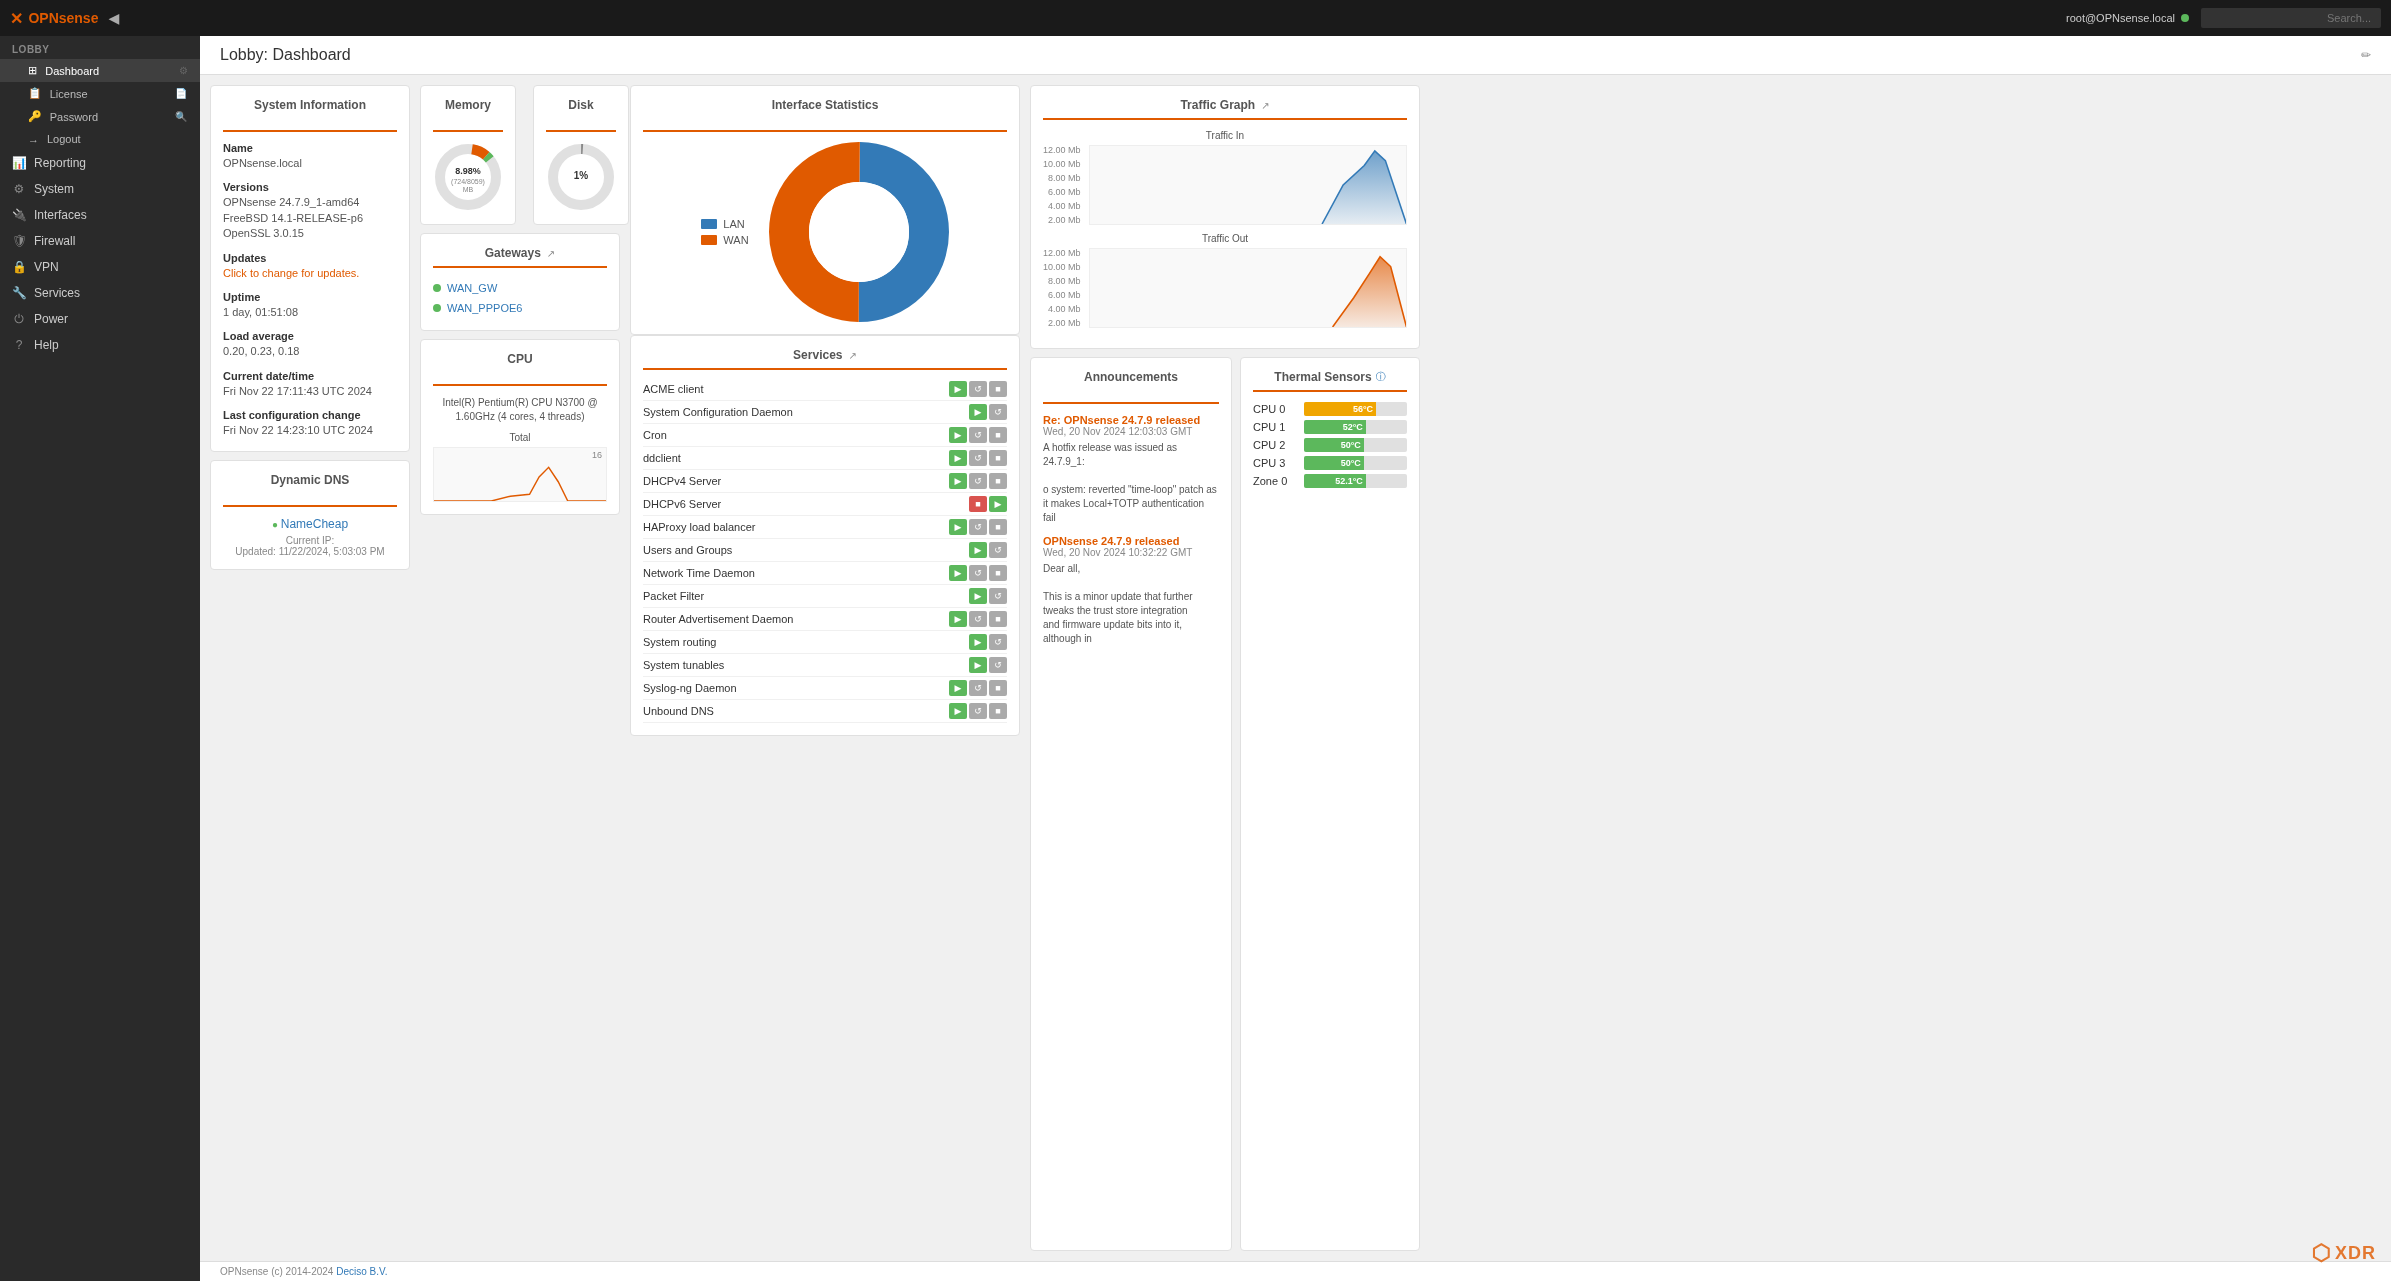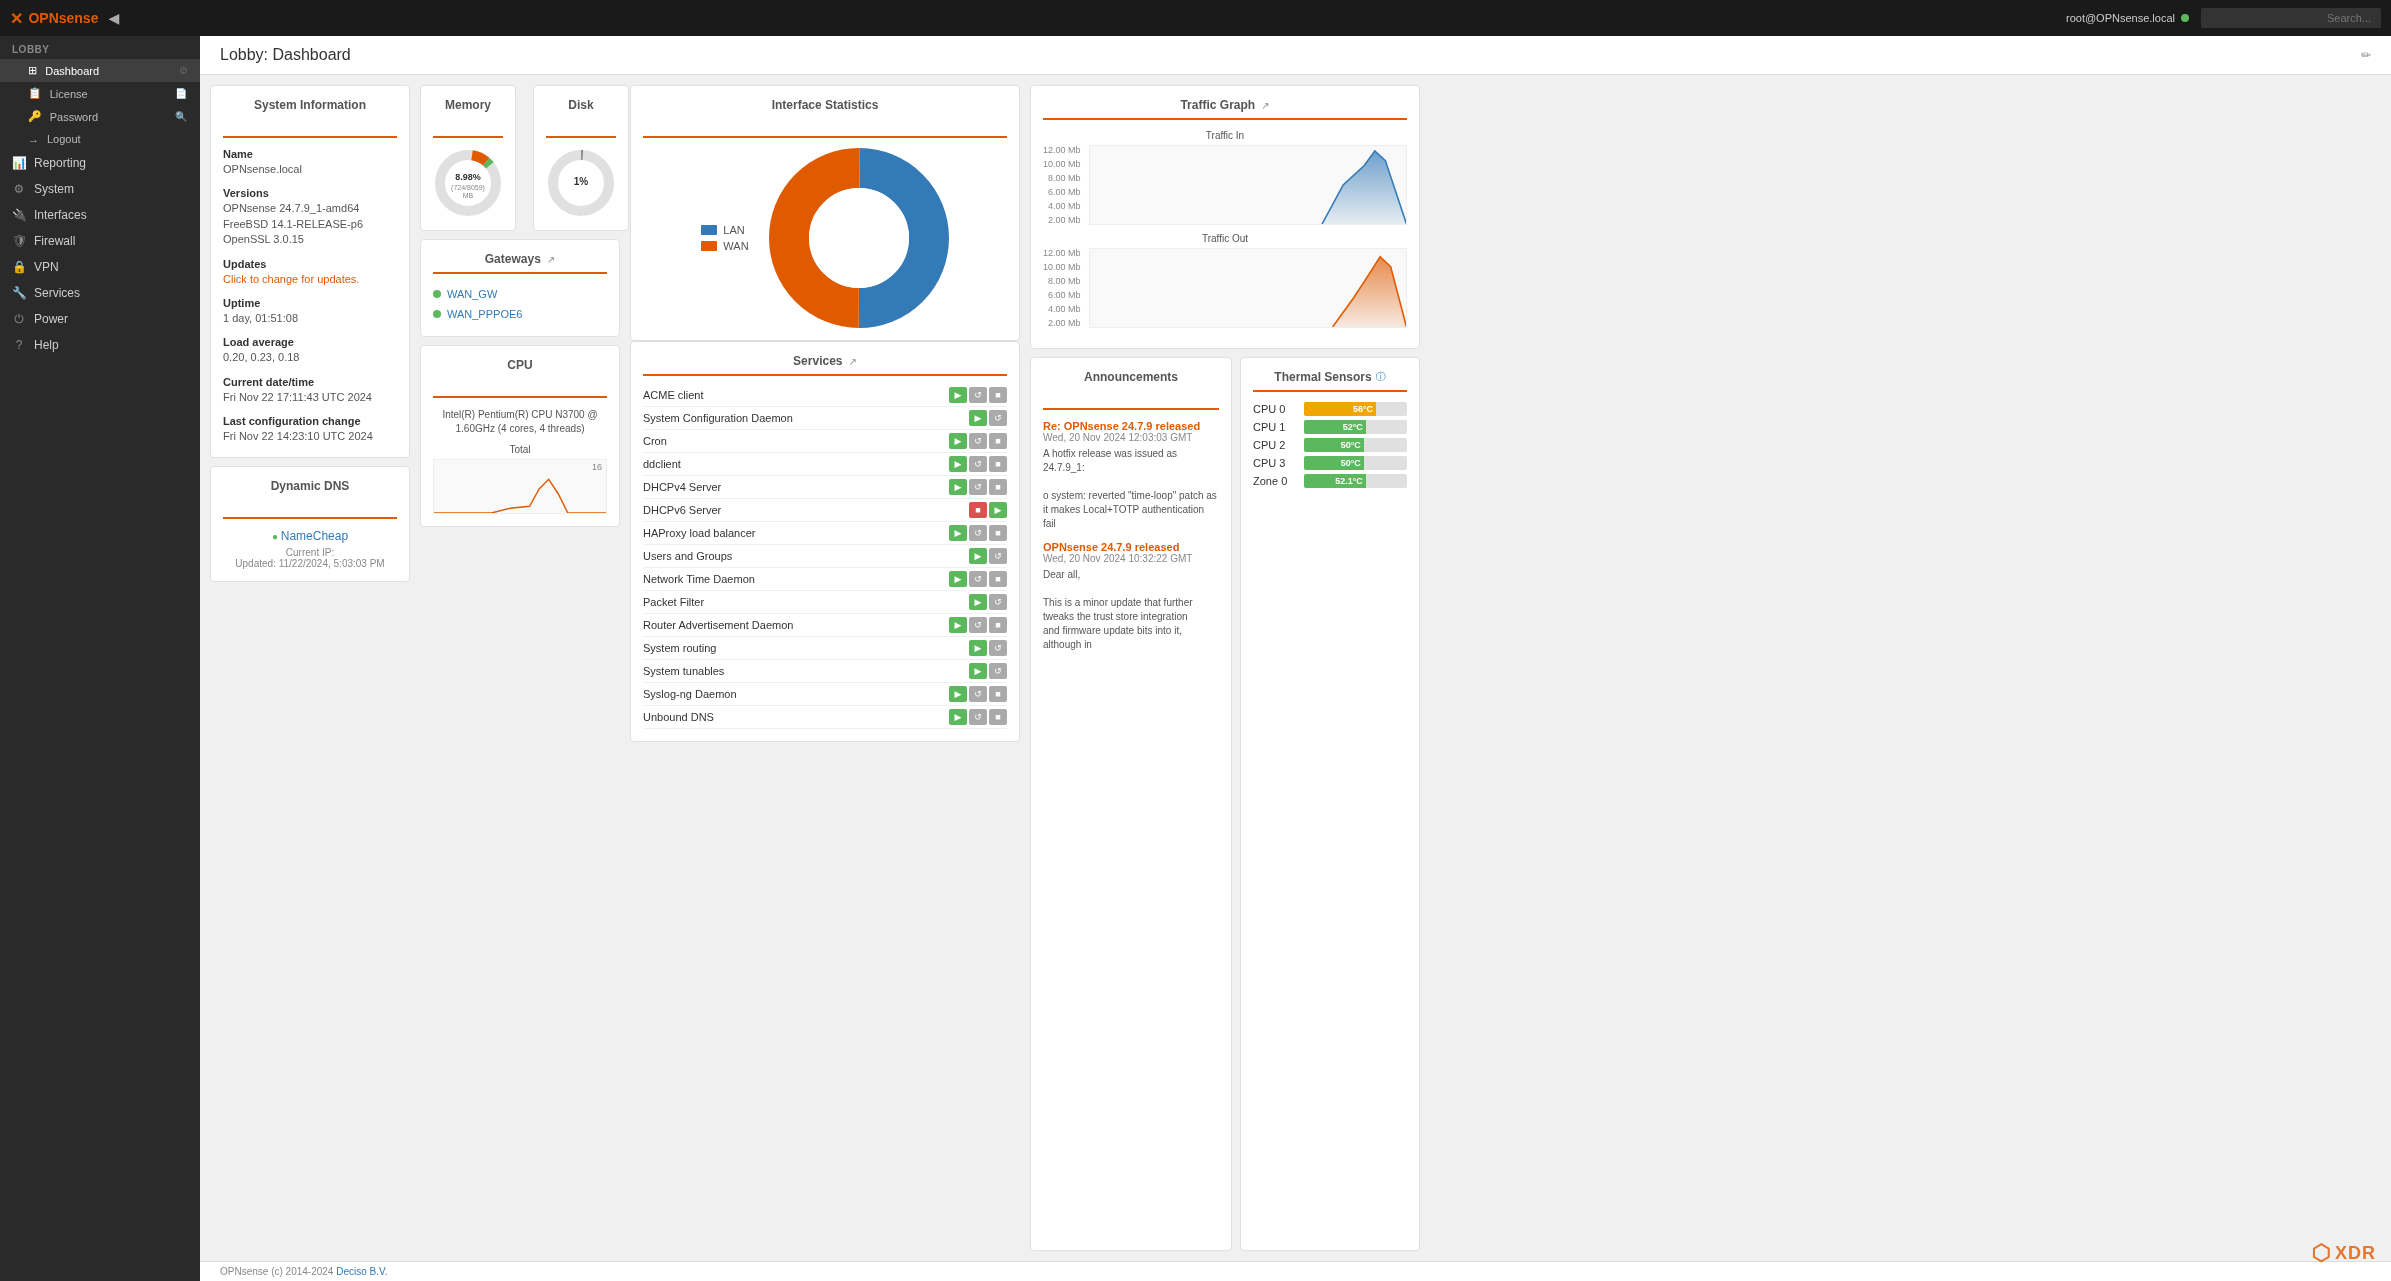--- a/index.html
+++ b/index.html
@@ -101,21 +101,21 @@
       border: 1px solid #e0e0e0;
       border-radius: 4px;
       padding: 12px;
     }
     .card-title {
       text-align: center;
       font-size: 12px;
       color: #555;
       font-weight: 600;
       border-bottom: 2px solid #e05a00;
-      padding-bottom: 24px;
+      padding-bottom: 18px;
       margin-bottom: 10px;
     }
     .info-label { font-weight: 600; color: #333; font-size: 11px; margin-top: 10px; margin-bottom: 2px; }
     .info-value { color: #555; font-size: 11px; line-height: 1.4; }
     .info-value.orange { color: #e05a00; cursor: pointer; }
     .gateway-item { display: flex; align-items: center; gap: 6px; padding: 4px 0; font-size: 11px; }
     .status-dot { width: 8px; height: 8px; border-radius: 50%; flex-shrink: 0; }
     .status-green { background: #5cb85c; }
     .gateway-link { color: #337ab7; cursor: pointer; }
     .cpu-text { font-size: 10px; color: #555; text-align: center; line-height: 1.4; margin-bottom: 8px; }

